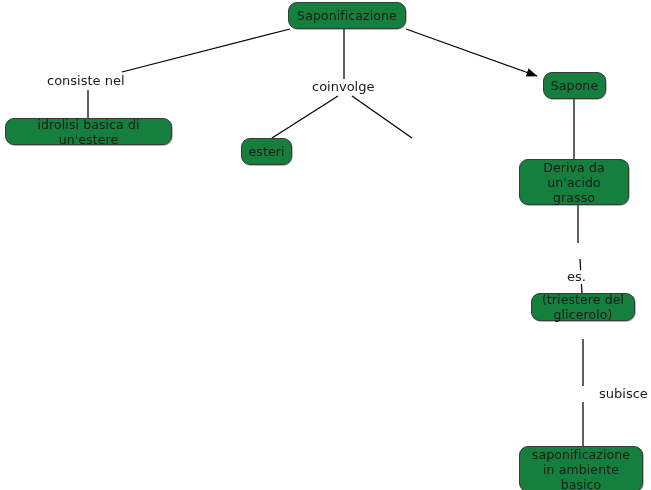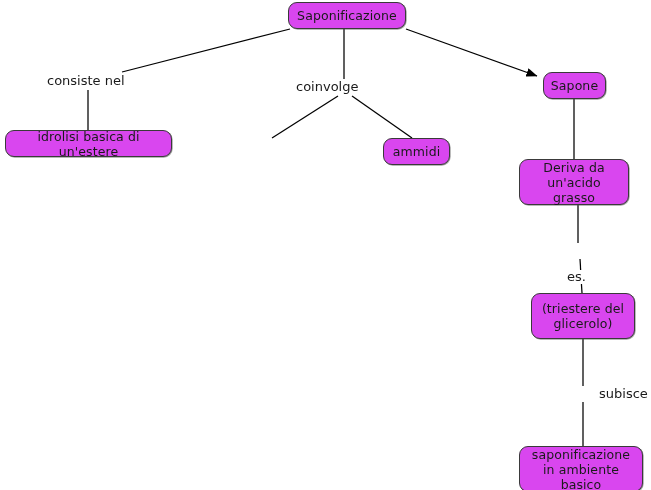--- a/index.html
+++ b/index.html
@@ -26,21 +26,21 @@
     position: absolute;
     left: 0;
     top: 0;
     width: 651px;
     height: 490px;
     pointer-events: none;
   }
   .node {
     position: absolute;
     box-sizing: border-box;
-    background: #d946ef;
+    background: #15803d;
     border: 1.3px solid #3a3a3a;
     border-radius: 9px;
     display: flex;
     align-items: center;
     justify-content: center;
     text-align: center;
     color: #1a1a1a;
     font-size: 12.5px;
     line-height: 15px;
     letter-spacing: 0.1px;
@@ -88,49 +88,49 @@
     <line x1="580" y1="259" x2="582" y2="293" stroke="#000000" stroke-width="1.25"></line>
 
     <line x1="583" y1="339" x2="583" y2="386" stroke="#000000" stroke-width="1.25"></line>
     <line x1="583" y1="402" x2="583" y2="446" stroke="#000000" stroke-width="1.25"></line>
   </svg>
 
   <div class="node" style="left:288px; top:2px; width:118px; height:27px;">
     <span>Saponificazione</span>
   </div>
 
-  <div class="node" style="left:5px; top:130px; width:167px; height:27px;">
+  <div class="node" style="left:5px; top:118px; width:167px; height:27px;">
     <span>idrolisi basica di un'estere</span>
   </div>
 
+  <div class="node" style="left:241px; top:138px; width:51px; height:27px;">
+    <span>esteri</span>
+  </div>
 
-  <div class="node" style="left:383px; top:138px; width:67px; height:27px;">
-    <span>ammidi</span>
-  </div>
 
   <div class="node" style="left:543px; top:72px; width:63px; height:27px;">
     <span>Sapone</span>
   </div>
 
   <div class="node" style="left:519px; top:159px; width:110px; height:46px;align-items:center;">
     <span>Deriva da
 un'acido grasso</span>
   </div>
 
-  <div class="node" style="left:531px; top:293px; width:104px; height:46px;">
+  <div class="node" style="left:531px; top:293px; width:104px; height:28px;">
     <span>(triestere del
 glicerolo)</span>
   </div>
 
   <div class="node" style="left:519px; top:446px; width:124px; height:46px;">
     <span>saponificazione
 in ambiente basico</span>
   </div>
 
   <div class="edge-label" style="left:45px; top:74px;">consiste nel</div>
 
-  <div class="edge-label" style="left:294px; top:80px;text-align:center;">coinvolge</div>
+  <div class="edge-label" style="left:310px; top:80px;text-align:center;">coinvolge</div>
 
   <div class="edge-label" style="left:565px; top:244px;margin-top:26px;">es.</div>
 
   <div class="edge-label" style="left:557px; top:387px;margin-left:40px;">subisce</div>
 
 </div>
 
 </body></html>

